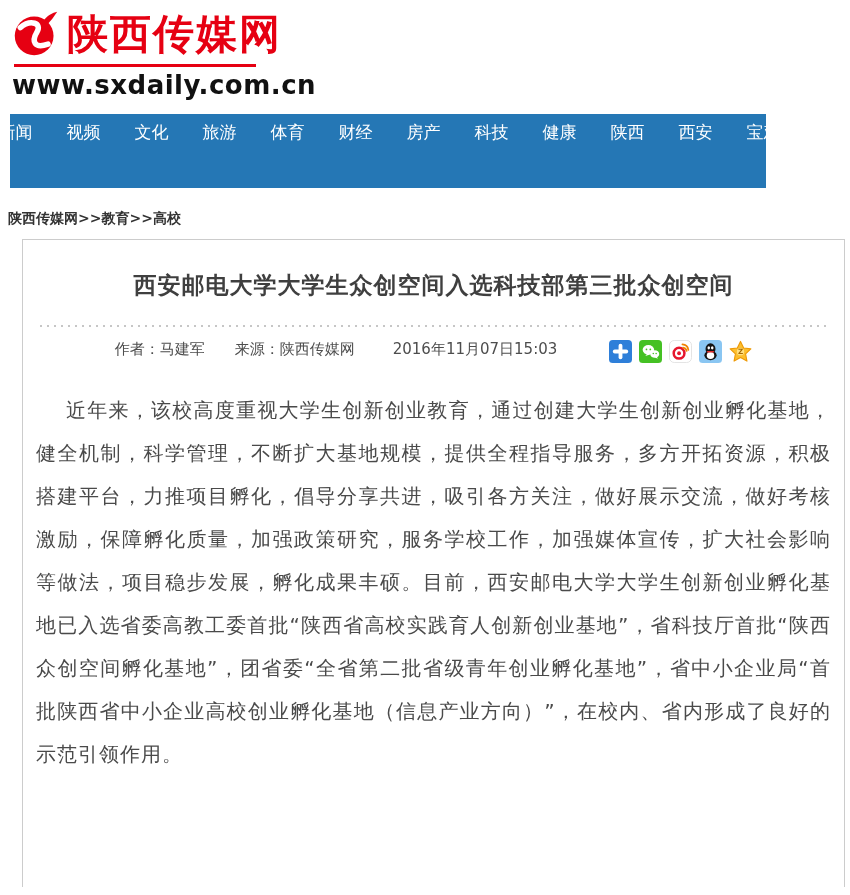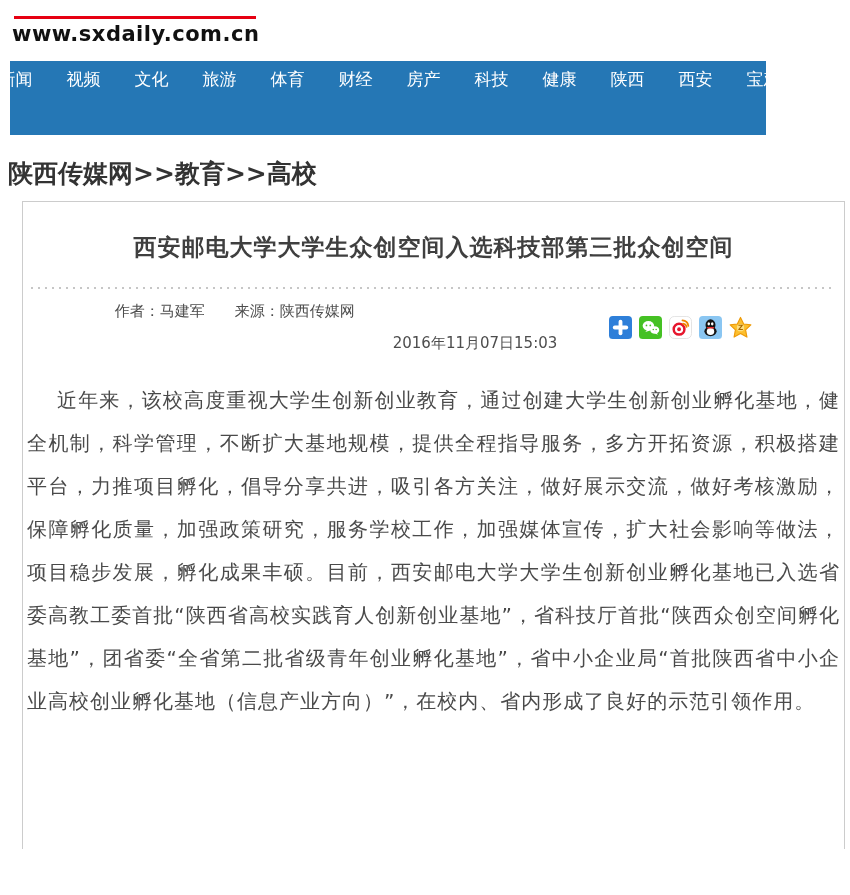--- a/index.html
+++ b/index.html
@@ -21,63 +21,73 @@
     width:850px;height:895px;overflow:hidden;background:#fff;
     font-family:"DejaVu Sans","Liberation Sans",sans-serif;
   }
 
   
   header{padding:10px 0 0 12px;}
   .logo-row{display:flex;align-items:center;gap:7px;width:fit-content;cursor:pointer;}
   .logo-icon svg{display:block;}
   .logo-text{color:var(--logo_red);font-size:41px;font-weight:bold;letter-spacing:2px;line-height:1;}
   .logo-rule{width:242px;height:3px;background:var(--logo_red);margin:6px 0 5px 2px;}
-  .logo-url{font-size:21px;font-weight:bold;color:var(--url_text);letter-spacing:0.5px;line-height:1;}
+  .logo-url{font-size:26px;font-weight:bold;color:var(--url_text);letter-spacing:0.5px;line-height:1;}
 
   
   nav.mainnav{
     margin:16px 4px 0 10px;width:756px;height:74px;background:var(--nav_blue);
     display:flex;flex-direction:row;justify-content:center;overflow:hidden;
   }
   .nav-row{display:grid;grid-template-columns:repeat(12,68px);height:37px;align-items:center;padding-left:3px;}
   .nav-item{color:var(--nav_text);font-size:17px;text-align:center;text-decoration:none;cursor:pointer;white-space:nowrap;}
 
   
-  .breadcrumb{margin:22px 0 0 8px;font-size:25px;font-weight:bold;color:var(--breadcrumb_text);cursor:pointer;}
+  .breadcrumb{margin:22px 0 0 8px;font-size:14px;font-weight:bold;color:var(--breadcrumb_text);cursor:pointer;}
 
   
   .article-box{
     margin:11px 0 0 22px;width:823px;height:648px;
     border:1px solid var(--box_border);border-bottom:none;
-    padding:0 4px;overflow:hidden;
+    padding:0 13px;overflow:hidden;
   }
   .title{margin:30px 0 0;text-align:center;font-size:23px;font-weight:bold;color:var(--title_text);letter-spacing:1px;}
   .dotted{
     margin:24px 4px 0;height:2px;
     background-image:repeating-linear-gradient(to right,var(--divider_dot) 0 2px,transparent 2px 7px);
   }
   .meta{margin-top:13px;display:flex;justify-content:center;font-size:15px;color:var(--meta_text);}
   .meta-source{margin-left:30px;}
-  .meta-time{margin-left:38px;margin-top:32px;}
+  .meta-time{margin-left:38px;}
   .share{margin-left:52px;display:flex;align-items:center;gap:7px;}
   .share-btn{width:23px;height:23px;display:block;cursor:pointer;}
   .share-btn svg{display:block;width:23px;height:23px;}
 
   .article-box p{
     margin:26px 0 0;font-size:20px;line-height:43px;color:var(--body_text);
     text-align:justify;text-indent:1.5em;letter-spacing:1px;
   }
   .article-box p + p{margin-top:14px;}
 </style>
 </head>
 <body>
 
 <div class="page">
 
   <header>
+    <div class="logo-row">
+      <span class="logo-icon">
+        <svg viewBox="0 0 52 52" width="48" height="48">
+          <circle cx="24" cy="28" r="21" fill="#e60012"></circle>
+          <path d="M9 19 C 20 10, 33 14, 27 24 C 21 34, 24 42, 39 37" stroke="#ffffff" stroke-width="6" fill="none" stroke-linecap="round"></path>
+          <path d="M33 13 C 38 6, 44 3, 49 2 C 45 8, 42 12, 38 16 Z" fill="#e60012"></path>
+        </svg>
+      </span>
+      <span class="logo-text">陕西传媒网</span>
+    </div>
     <div class="logo-rule"></div>
     <div class="logo-url">www.sxdaily.com.cn</div>
   </header>
 
   <nav class="mainnav">
     <div class="nav-row">
       <a class="nav-item">新闻</a>
       <a class="nav-item">视频</a>
       <a class="nav-item">文化</a>
       <a class="nav-item">旅游</a>

